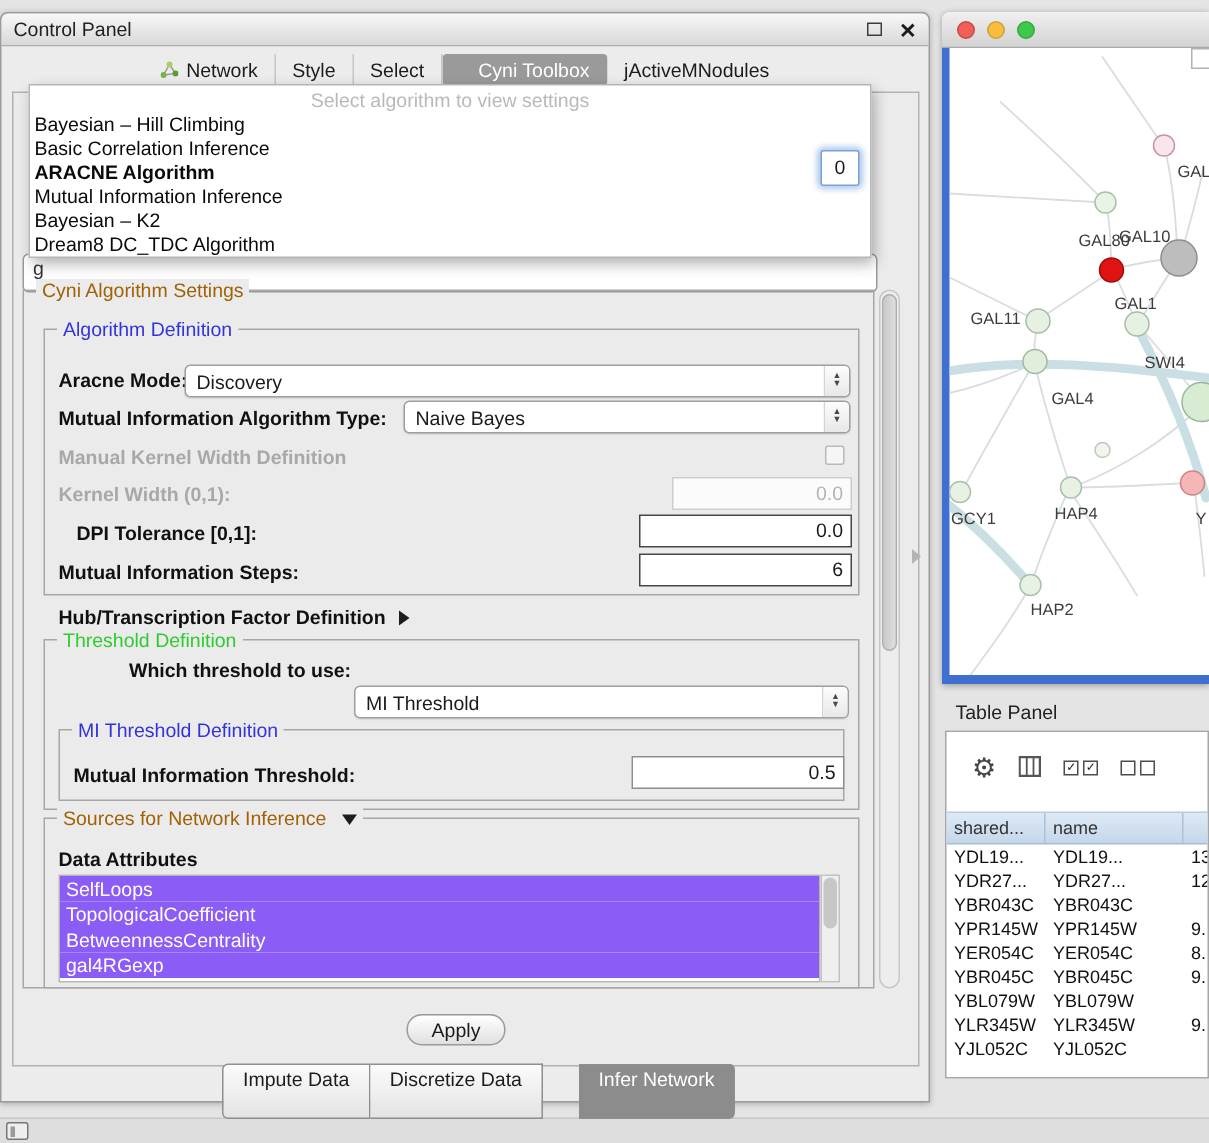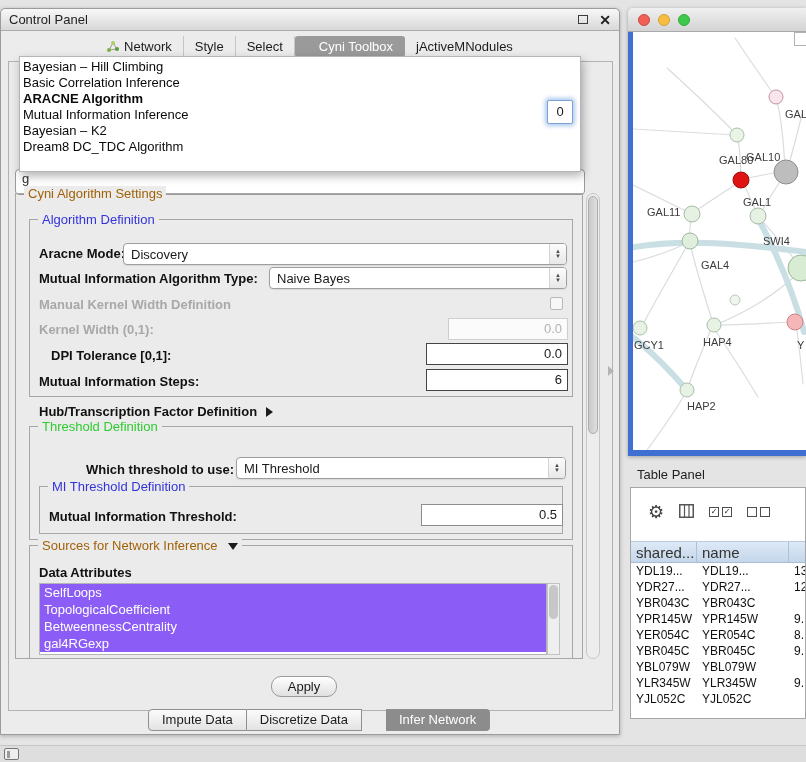--- a/index.html
+++ b/index.html
@@ -85,21 +85,21 @@
 
   #main-scroll { position:absolute; left:585px; top:184px; width:14px; height:466px;
     background:#ededed; border:1px solid #c7c7c7; border-radius:7px; z-index:9; }
   #main-thumb { position:absolute; left:1px; top:2px; width:10px; height:238px;
     background:linear-gradient(90deg,#c9c9c9,#dedede); border:1px solid #adadad; border-radius:6px; }
 
   #apply-btn { position:absolute; left:270px; top:667px; width:66px; height:21px; z-index:9;
     border:1px solid #9a9a9a; border-radius:10px; background:linear-gradient(#ffffff,#e0e0e0);
     text-align:center; line-height:19px; }
 
-  #bottom-tabs { position:absolute; left:147px; top:700px; height:22px; display:flex; z-index:9; }
+  #bottom-tabs { position:absolute; left:147px; top:700px; height:37px; display:flex; z-index:9; }
   .btab { border:1px solid #8f8f8f; border-left:none; padding:0 13px; line-height:20px;
     background:linear-gradient(#fbfbfb,#e3e3e3); color:#1c1c1c; white-space:nowrap; }
   .btab:first-child { border-left:1px solid #8f8f8f; border-radius:4px 0 0 4px; }
   .btab:last-child { border-radius:0 4px 4px 0;margin-left:24px; }
   .btab.active { background:#8c8c8c; color:#fff; }
 
   #split-grip { position:absolute; left:608px; top:366px; width:0; height:0; z-index:10;
     border-top:5px solid transparent; border-bottom:5px solid transparent; border-left:6px solid #b4b4b4; }
 
   
@@ -123,21 +123,21 @@
   #tp-title { padding:7px 0 0 9px; color:#222; }
   #tp-body { position:absolute; left:2px; top:27px; width:176px; height:232px; background:#fff;
     border:1px solid #a6a6a6; overflow:hidden; }
   #tp-toolbar { position:absolute; left:0; top:8px; height:32px; display:flex; align-items:center; gap:15px; padding-left:17px; }
   #tp-gear { font-size:18px; color:#444; line-height:18px; }
   .cbp { display:flex; gap:3px; }
   .mini-cb { width:10px; height:10px; border:1.5px solid #4d4d4d; background:#fff;
     display:inline-flex; align-items:center; justify-content:center; font-size:8px; line-height:8px; color:#222; }
   #tp-head { position:absolute; left:0; right:0; top:53px; height:22px; display:flex;
     background:linear-gradient(#dde9f6,#c4d7ea); border-top:1px solid #b9cadc; border-bottom:1px solid #a9bcd0;
-    font-size:15px; color:#333; }
+    font-size:12px; color:#333; }
   .tp-hcell { border-right:1px solid #aec0d3; padding-left:5px; line-height:21px; white-space:nowrap; overflow:hidden; }
   .tp-hcell.c0 { width:66px; } .tp-hcell.c1 { width:92px; } .tp-hcell.c2 { flex:1; border-right:none; }
   #tp-rows { position:absolute; left:0; right:0; top:75px; bottom:0; overflow:hidden; font-size:12px; color:#111; }
   .tp-row { display:flex; height:16px; line-height:16px; }
   .tp-cell { padding-left:5px; white-space:nowrap; overflow:hidden; }
   .tp-cell.c0 { width:66px; } .tp-cell.c1 { width:92px; } .tp-cell.c2 { flex:1; }
 
   
   #bottom-strip { position:absolute; left:0; right:0; top:745px; height:17px; background:#dedede; border-top:1px solid #c6c6c6; }
   #mini-panel-icon { position:absolute; left:4px; top:748px; width:15px; height:12px;
@@ -220,21 +220,21 @@
 
   <div id="hub-row">
     <span>Hub/Transcription Factor Definition</span>
     <span class="tri-right"></span>
   </div>
 
   <div class="group" id="g-threshold">
     <span class="group-title t-green">Threshold Definition</span>
   </div>
 
-  <span class="lbl" style="left:85px; top:453px;">Which threshold to use:</span>
+  <span class="lbl" style="left:85px; top:430px;">Which threshold to use:</span>
   <div class="combo" id="combo-which">
     <span>MI Threshold</span>
     <span class="arrows">▲<br>▼</span>
   </div>
 
   <div class="group" id="g-mithresh">
     <span class="group-title t-blue">MI Threshold Definition</span>
   </div>
   <span class="lbl" style="left:48px; top:500px;">Mutual Information Threshold:</span>
   <div class="field" id="f-mithresh">0.5</div>
@@ -262,20 +262,21 @@
 
   <div id="apply-btn">Apply</div>
 
   <div id="bottom-tabs">
       <div class="btab">Impute Data</div>
       <div class="btab">Discretize Data</div>
       <div class="btab active">Infer Network</div>
     </div>
 
   <div id="algo-popup">
+    <div class="popup-placeholder">Select algorithm to view settings</div>
     <div id="popup-items">
         <div class="popup-item">Bayesian – Hill Climbing</div>
         <div class="popup-item">Basic Correlation Inference</div>
         <div class="popup-item bold">ARACNE Algorithm</div>
         <div class="popup-item">Mutual Information Inference</div>
         <div class="popup-item">Bayesian – K2</div>
         <div class="popup-item">Dream8 DC_TDC Algorithm</div>
       </div>
   </div>
   <div id="stray-field">0</div>

